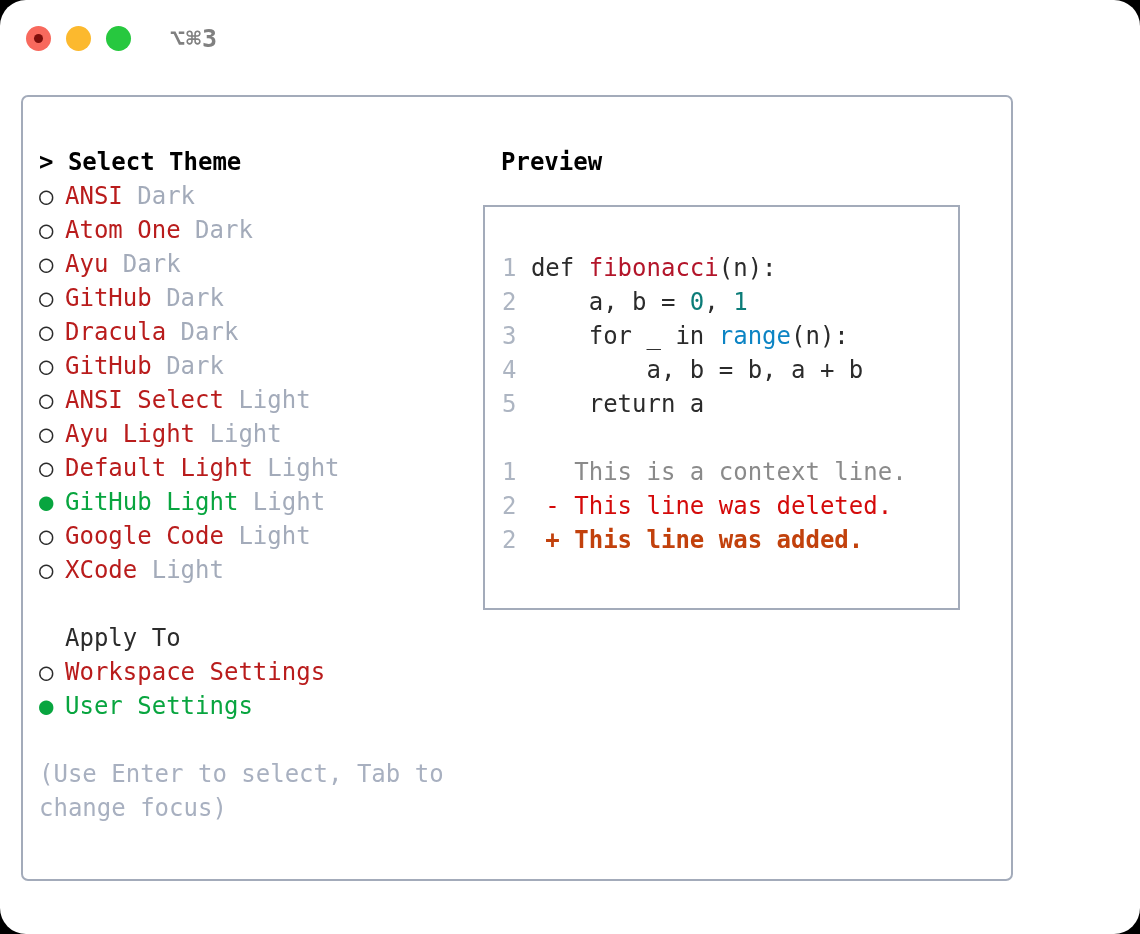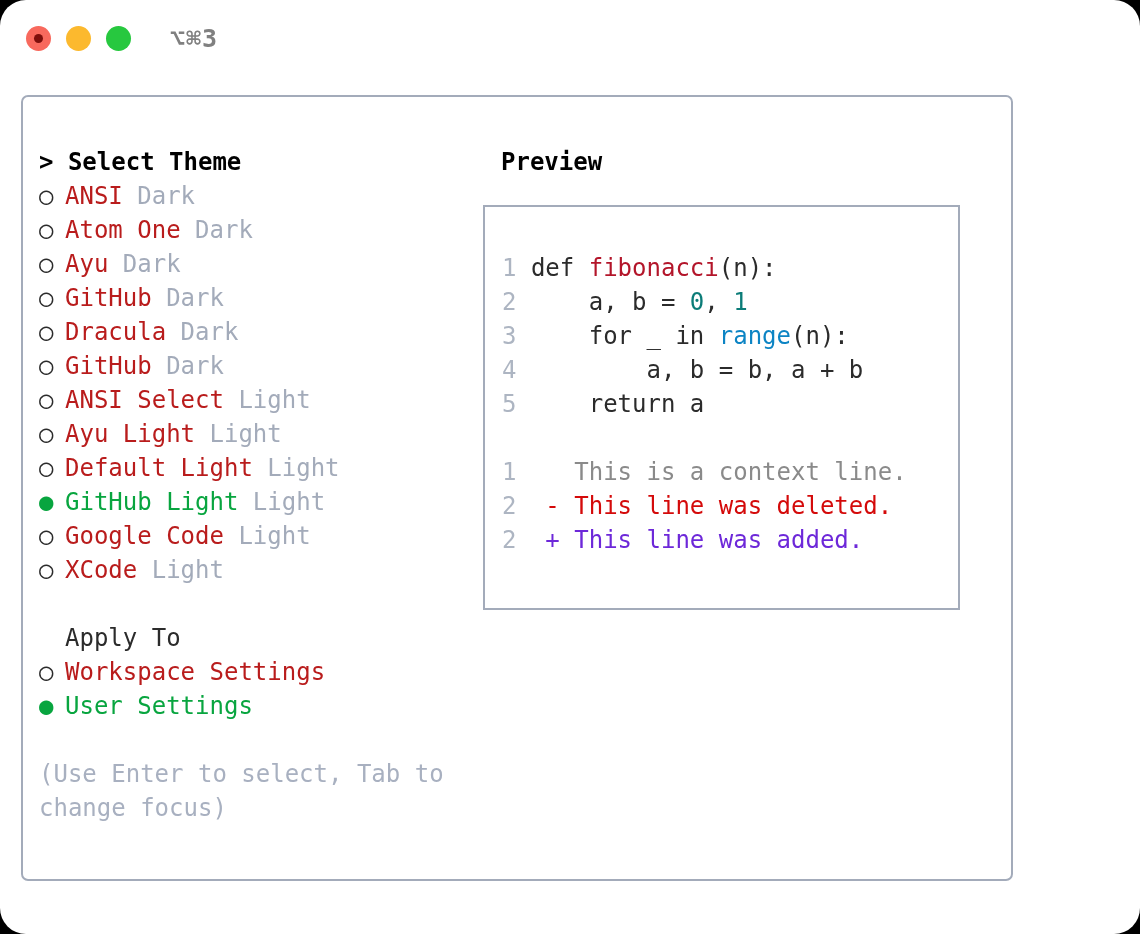--- a/index.html
+++ b/index.html
@@ -180,21 +180,21 @@
     color: #2b2b2b;
   }
   .lineno {
     color: #adb5c2;
   }
   .tok-fn      { color: #b3152a; }
   .tok-num     { color: #0b7c78; }
   .tok-builtin { color: #0c84c4; margin-top: 33px; }
   .diff-ctx    { color: #8a8a8a; }
   .diff-del    { color: #d40a0a; }
-  .diff-add    { color: #6d28d9; }
+  .diff-add    { color: #c2410c; font-weight: bold; }
   .code-blank  { height: 34px; }
 </style>
 </head>
 <body>
 
 <div class="window">
 
   <div class="titlebar">
     <div class="dots">
       <span class="dot dot-red"></span>

